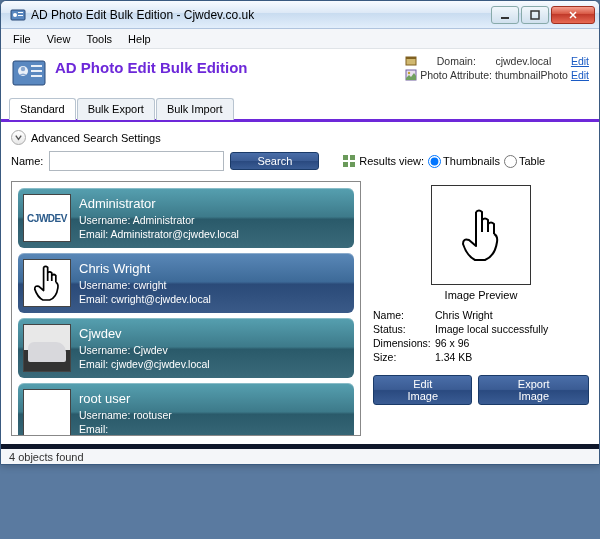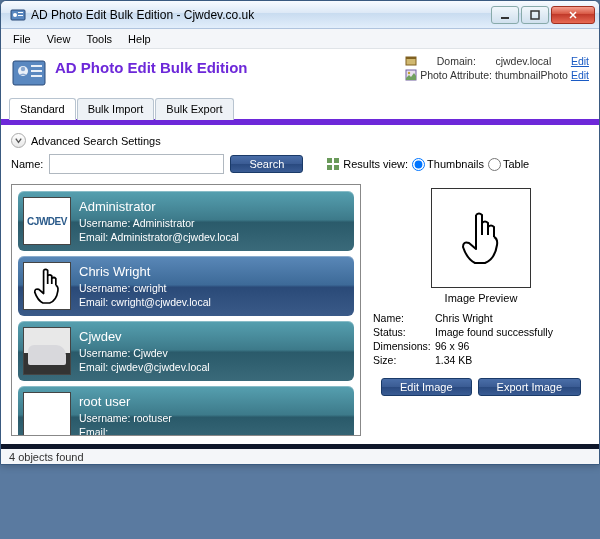--- a/index.html
+++ b/index.html
@@ -19,32 +19,32 @@
 .menubar span { padding: 2px 8px; cursor: default; }
 
 .header { display: flex; align-items: flex-start; padding: 6px 10px 4px 10px; }
 .app-icon { width: 36px; height: 36px; margin-right: 8px; }
 .app-title { font-size: 15px; font-weight: bold; color: #6d28d9; flex: 1; padding-top: 4px; }
 .header-right { font-size: 10.5px; color: #333; text-align: right; }
 .header-right .row { display: flex; align-items: center; justify-content: space-between; margin-bottom: 2px; gap: 3px; }
 .header-right a { color: #1a5bc4; text-decoration: underline; cursor: pointer; }
 .mini-icon { width: 12px; height: 12px; }
 
-.tabbar { display: flex; padding: 0 8px; font-size: 11px; border-bottom: 6px solid #6d28d9; margin-top: 2px; }
+.tabbar { display: flex; padding: 0 8px; font-size: 11px; border-bottom: 3px solid #6d28d9; margin-top: 2px; }
 .tab { padding: 4px 10px; border: 1px solid #b8c4d0; border-bottom: none; background: #eef2f6; border-radius: 3px 3px 0 0; margin-right: 1px; cursor: default; position: relative; top: 1px; }
 .tab.active { background: #fff; border-bottom: 1px solid #fff; }
 
 .content { flex: 1; padding: 8px 10px; display: flex; flex-direction: column; overflow: hidden; }
 
 .adv-row { display: flex; align-items: center; font-size: 11px; margin-bottom: 6px; gap: 5px; }
 .chevron { width: 15px; height: 15px; border: 1px solid #aaa; border-radius: 50%; display: flex; align-items: center; justify-content: center; background: linear-gradient(#fff,#e8e8e8); }
 
 .search-row { display: flex; align-items: center; gap: 6px; font-size: 11px; margin-bottom: 10px; }
 .search-row input[type=text] { width: 175px; height: 20px; border: 1px solid #b0b8c0; padding: 0 4px; font-size: 11px; }
-.btn { background: linear-gradient(to bottom,#4a6ea8 0%,#3b5c94 48%,#2a4a80 52%,#3a5c94 100%); color: #fff; border: 1px solid #1a3a68; border-radius: 3px; font-size: 11px; padding: 2px 18px; cursor: default; }
+.btn { background: linear-gradient(to bottom,#4a6ea8 0%,#3b5c94 48%,#2a4a80 52%,#3a5c94 100%); color: #fff; border: 1px solid #1a3a68; border-radius: 3px; font-size: 11px; padding: 2px 26px; cursor: default; }
 .results-view { display: flex; align-items: center; gap: 4px; margin-left: 18px; }
 .results-view label { display: flex; align-items: center; gap: 2px; }
 
 .main-row { flex: 1; display: flex; gap: 12px; overflow: hidden; }
 
 .list-panel { width: 350px; border: 1px solid #888; background: #fff; padding: 6px; overflow: hidden; }
 .user-card { height: 60px; border-radius: 6px; background: linear-gradient(to bottom, #56a0b0 0%, #3d7a8a 48%, #2a5a6a 52%, #3a6a7a 100%); display: flex; align-items: center; padding: 5px; margin-bottom: 5px; box-shadow: inset 0 1px 0 rgba(255,255,255,0.3); cursor: default; }
 .user-card.selected { background: linear-gradient(to bottom, #5a88b8 0%, #3d6a98 48%, #2a4a78 52%, #3a5a88 100%); }
 .user-thumb { width: 48px; height: 48px; background: #fff; border: 1px solid #444; margin-right: 8px; display: flex; align-items: center; justify-content: center; overflow: hidden; }
 .user-info { color: #fff; font-size: 10.5px; line-height: 1.35; }
@@ -132,22 +132,22 @@
           </svg>
         <span>Photo Attribute:</span>
         <span>thumbnailPhoto</span>
         <a>Edit</a>
       </div>
     </div>
   </div>
 
   <div class="tabbar">
     <div class="tab active">Standard</div>
+    <div class="tab">Bulk Export</div>
     <div class="tab">Bulk Import</div>
-    <div class="tab">Bulk Export</div>
   </div>
 
   <div class="content">
 
     <div class="adv-row">
       <span class="chevron">
           <svg width="9" height="9" viewBox="0 0 10 10">
             <path d="M2 3 L5 7 L8 3" fill="none" stroke="#555" stroke-width="1.5"></path>
           </svg>
         </span>
@@ -230,21 +230,21 @@
           </svg>
         </div>
         <div class="preview-label">Image Preview</div>
         <div class="detail-grid">
           <div class="drow">
               <span class="dlabel">Name:</span>
               <span>Chris Wright</span>
             </div>
           <div class="drow">
               <span class="dlabel">Status:</span>
-              <span>Image found successfully</span>
+              <span>Image local successfully</span>
             </div>
           <div class="drow">
               <span class="dlabel">Dimensions:</span>
               <span>96 x 96</span>
             </div>
           <div class="drow">
               <span class="dlabel">Size:</span>
               <span>1.34 KB</span>
             </div>
         </div>

